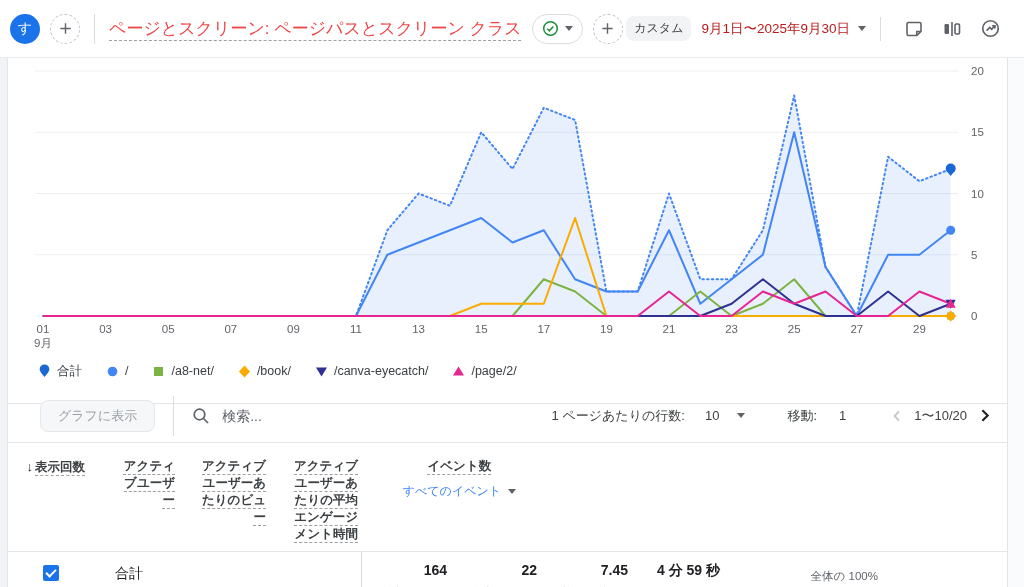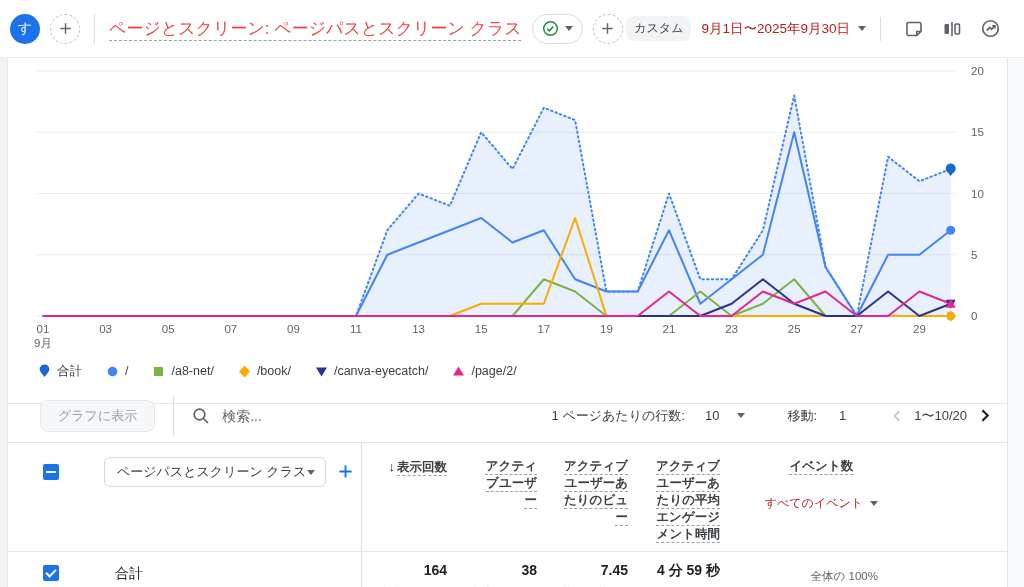--- a/index.html
+++ b/index.html
@@ -56,21 +56,21 @@
   .dim-select{width:222px;height:30px;border:1px solid #d5d9dd;border-radius:6px;display:flex;align-items:center;
               justify-content:space-between;padding:0 10px 0 12px;font-size:13px;color:#3c4043;
               margin-left:45px;box-sizing:border-box;cursor:pointer;background:#fff;}
   .add-dim{margin-left:12px;margin-top:7px;cursor:pointer;display:flex;}
   .hcell{padding-top:15px;font-size:12.5px;color:#3c4043;line-height:17px;}
   .hlabel{text-decoration:underline dashed #9aa0a6 1px;text-underline-offset:4px;cursor:pointer;font-weight:bold;}
   .hblock{display:inline-block;text-align:right;}
   .bw2{width:52px;}.bw3{width:65px;}.bw4{width:64px;}
   .sort-ico{color:#202124;font-size:13px;margin-right:2px;}
   .c5box{display:inline-block;text-align:center;}
-  .evt-filter{margin-top:20px;font-size:12px;color:#b91c1c;display:flex;align-items:center;gap:7px;
+  .evt-filter{margin-top:8px;font-size:12px;color:#3b82f6;display:flex;align-items:center;gap:7px;
               justify-content:flex-end;cursor:pointer;}
   .cb{width:16px;height:16px;border-radius:2px;background:#1a73e8;position:relative;flex:0 0 auto;cursor:pointer;}
   .cb.ind::after{content:"";position:absolute;left:3px;top:7px;width:10px;height:2px;background:#fff;}
   .cb.chk::after{content:"";position:absolute;left:3px;top:4px;width:8px;height:4px;
                  border-left:2px solid #fff;border-bottom:2px solid #fff;transform:rotate(-45deg);}
   .tsum{height:52px;}
   .tsum .tleft{display:flex;align-items:flex-start;padding:13px 0 0 43px;}
   .row-name{font-size:14px;color:#202124;margin-left:56px;}
   .vcell{padding-top:10px;}
   .vmain{font-size:14px;font-weight:bold;color:#202124;}
@@ -248,32 +248,20 @@
       <span>1〜10/20</span>
       <button class="pager-btn">
         <svg width="15" height="15" viewBox="0 0 14 14">
           <path d="M5 2 L10 7 L5 12" stroke="#202124" stroke-width="2" fill="none"></path>
           </svg>
       </button>
     </div>
   </div>
 
   <div class="trow thead">
-    <div class="tleft">
-      <div class="cb ind" style="margin-top:7px;"></div>
-      <div class="dim-select">
-        <span>ページパスとスクリーン クラス</span>
-        <span class="caret"></span>
-      </div>
-      <div class="add-dim">
-        <svg width="15" height="15" viewBox="0 0 16 16">
-          <path d="M8 1.5v13M1.5 8h13" stroke="#1a73e8" stroke-width="2" fill="none"></path>
-          </svg>
-      </div>
-    </div>
     <div class="mcol w1 hcell">
       <span class="sort-ico">↓</span><span class="hlabel">表示回数</span>
     </div>
     <div class="mcol w2 hcell">
       <span class="hblock bw2 hlabel">アクティブユーザー</span>
     </div>
     <div class="mcol w3 hcell">
       <span class="hblock bw3 hlabel">アクティブユーザーあたりのビュー</span>
     </div>
     <div class="mcol w4 hcell">
@@ -293,21 +281,21 @@
   <div class="trow tsum">
     <div class="tleft">
       <div class="cb chk"></div>
       <span class="row-name">合計</span>
     </div>
     <div class="mcol w1 vcell">
       <div class="vmain">164</div>
       <div class="vsub">全体の 100%</div>
     </div>
     <div class="mcol w2 vcell">
-      <div class="vmain">38</div>
+      <div class="vmain">22</div>
       <div class="vsub">全体の 100%</div>
     </div>
     <div class="mcol w3 vcell">
       <div class="vmain">7.45</div>
       <div class="vsub">平均との差 0%</div>
     </div>
     <div class="mcol w4 vcell">
       <div class="vmain">4 分 59 秒</div>
 
     </div>

